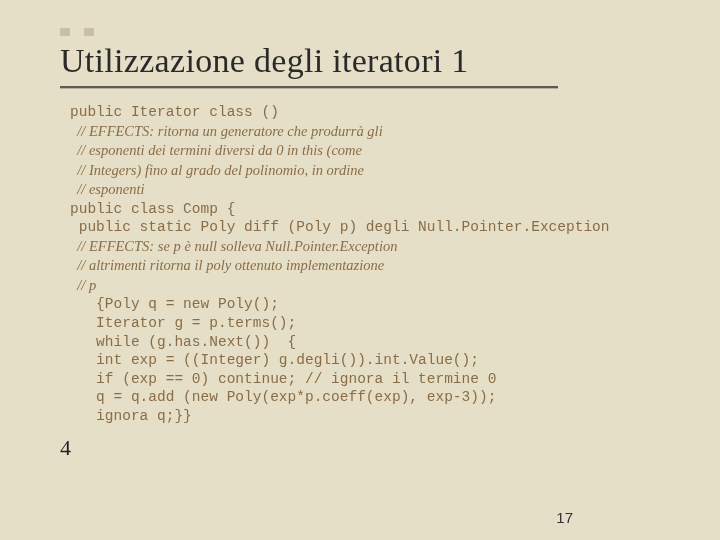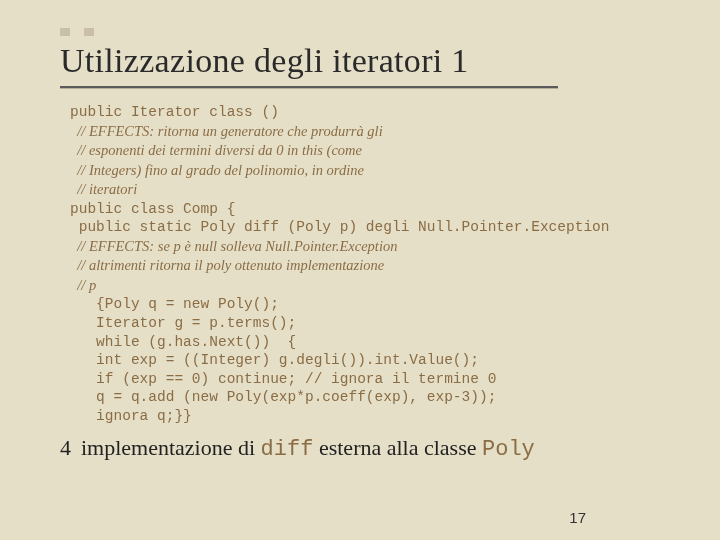--- a/index.html
+++ b/index.html
@@ -68,21 +68,21 @@
     font-size: 22px;
     color: #222;
   }
   .bullet-text .mono {
     font-family: "Courier New", Courier, monospace;
     color: #8a6d45;
   }
   .pagenum {
     position: absolute;
     bottom: 14px;
-    right: 22px;
+    right: 35px;
     font-family: Arial, Helvetica, sans-serif;
     font-size: 15px;
     color: #333;
   }
 </style>
 </head>
 <body>
 
 <div class="slide">
 
@@ -92,34 +92,33 @@
   </div>
 
   <h1 class="title">Utilizzazione degli iteratori 1</h1>
 
   <div class="rule"></div>
 
   <div class="code"><span>public Iterator class ()</span>
 <span class="ital">  // EFFECTS: ritorna un generatore che produrrà gli</span>
 <span class="ital">  // esponenti dei termini diversi da 0 in this (come</span>
 <span class="ital">  // Integers) fino al grado del polinomio, in ordine</span>
-<span class="ital">  // iteratori</span>
+<span class="ital">  // esponenti</span>
 <span>public class Comp {</span>
 <span> public static Poly diff (Poly p) degli Null.Pointer.Exception</span>
 <span class="ital">  // EFFECTS: se p è null solleva Null.Pointer.Exception</span>
 <span class="ital">  // altrimenti ritorna il poly ottenuto implementazione</span>
 <span class="ital">  // p</span>
 <span>   {Poly q = new Poly();</span>
 <span>   Iterator g = p.terms();</span>
 <span>   while (g.has.Next())  {</span>
 <span>   int exp = ((Integer) g.degli()).int.Value();</span>
 <span>   if (exp == 0) continue; // ignora il termine 0</span>
 <span>   q = q.add (new Poly(exp*p.coeff(exp), exp-3));</span>
 <span>   ignora q;}}</span></div>
 
   <div class="bullet-row">
     <span class="bullet-num">4</span>
-    <span class="bullet-text"><span>implementazione di </span><span class="mono">diff</span><span> esterna alla classe </span><span class="mono">Poly</span></span>
   </div>
 
   <div class="pagenum">17</div>
 
 </div>
 
 </body></html>

